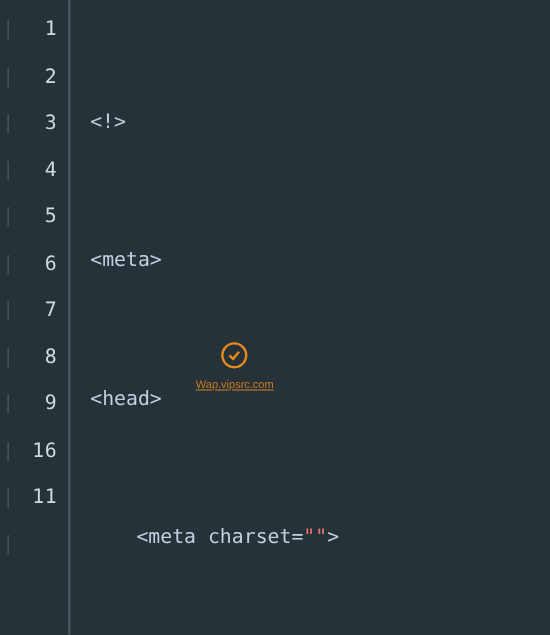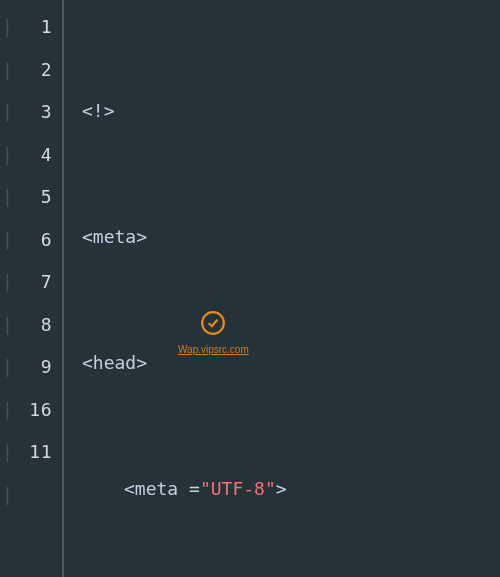--- a/index.html
+++ b/index.html
@@ -145,21 +145,21 @@
   </div>
   <div class="divider"></div>
   <div class="code">
 
     <div class="row"><span class="t-default">&lt;!</span><span class="t-default">&gt;</span></div>
 
     <div class="row"><span class="t-default">&lt;</span><span class="t-default">meta</span><span class="t-default">&gt;</span></div>
 
     <div class="row"><span class="t-default">&lt;</span><span class="t-default">head</span><span class="t-default">&gt;</span></div>
 
-    <div class="row pl1"><span class="t-default">&lt;</span><span class="t-default">meta</span><span class="t-default"> </span><span class="t-default">=</span><span class="t-str">"</span><span class="t-str">UTF-8</span><span class="t-str">"</span><span class="t-default">&gt;</span></div>
+    <div class="row pl1"><span class="t-default">&lt;</span><span class="t-default">meta</span><span class="t-default"> </span><span class="t-default">charset</span><span class="t-default">=</span><span class="t-str">"</span><span class="t-str">"</span><span class="t-default">&gt;</span></div>
 
     
 
     
 
     
 
     
     
 

